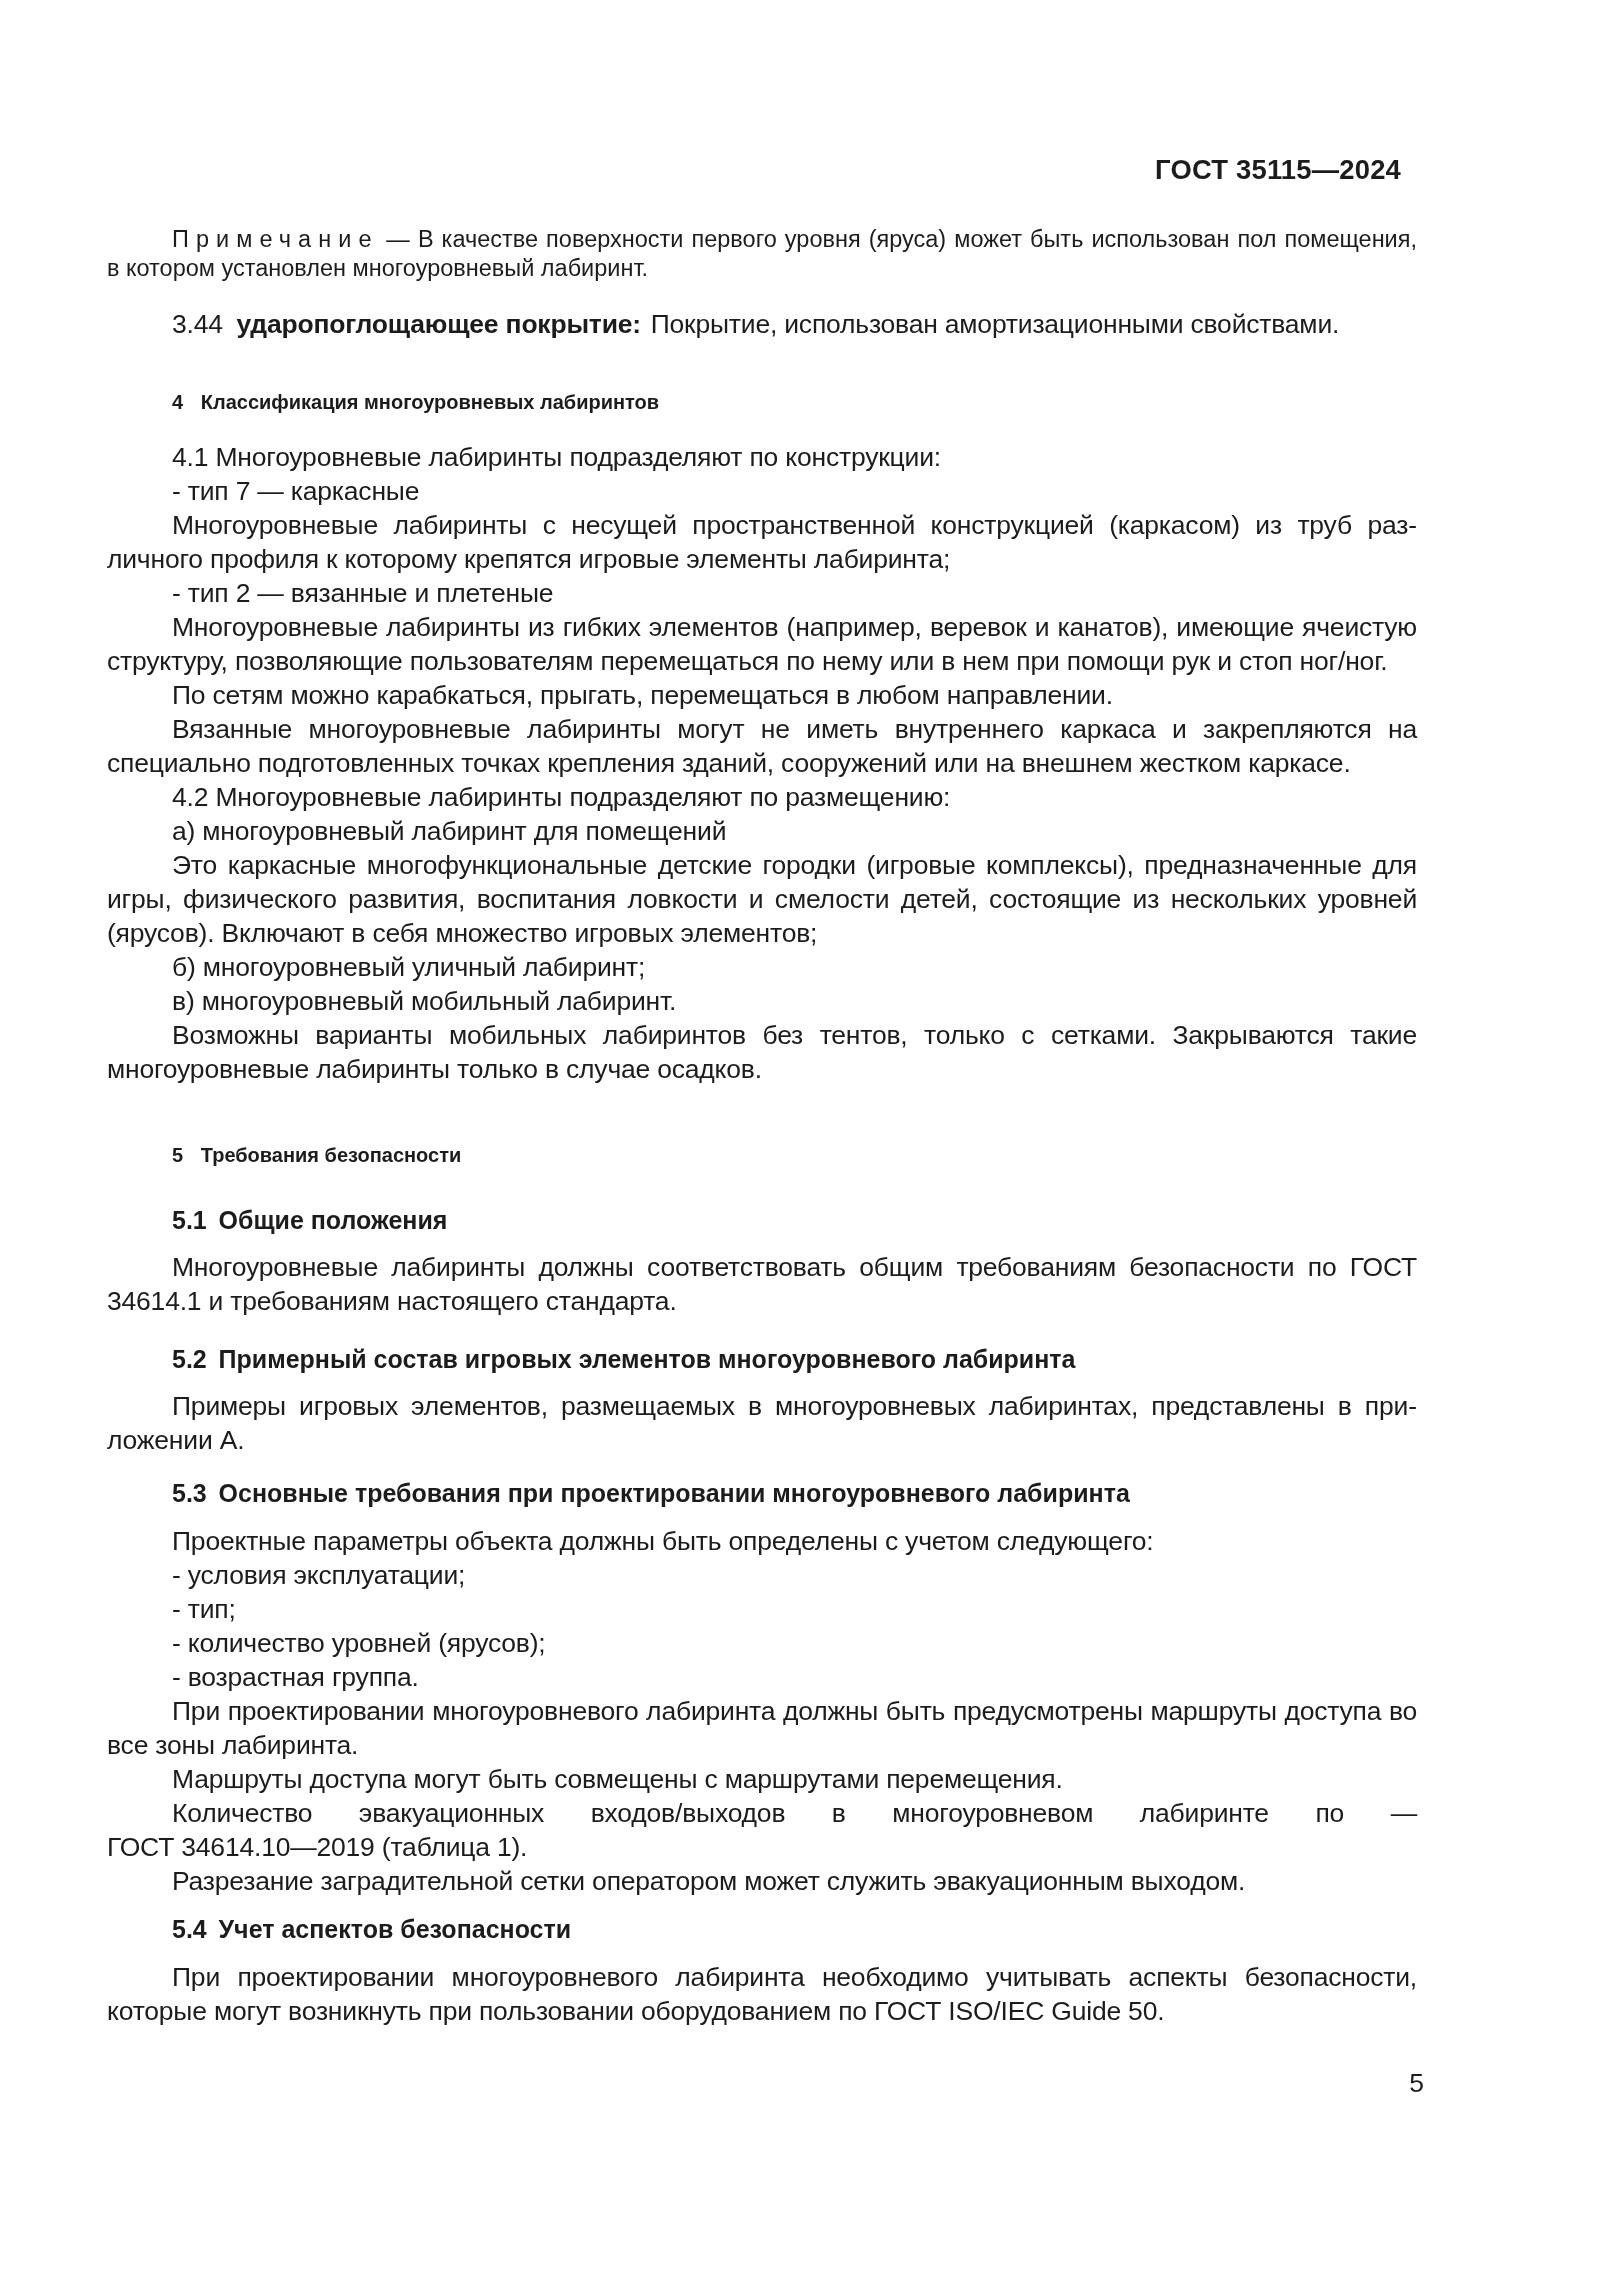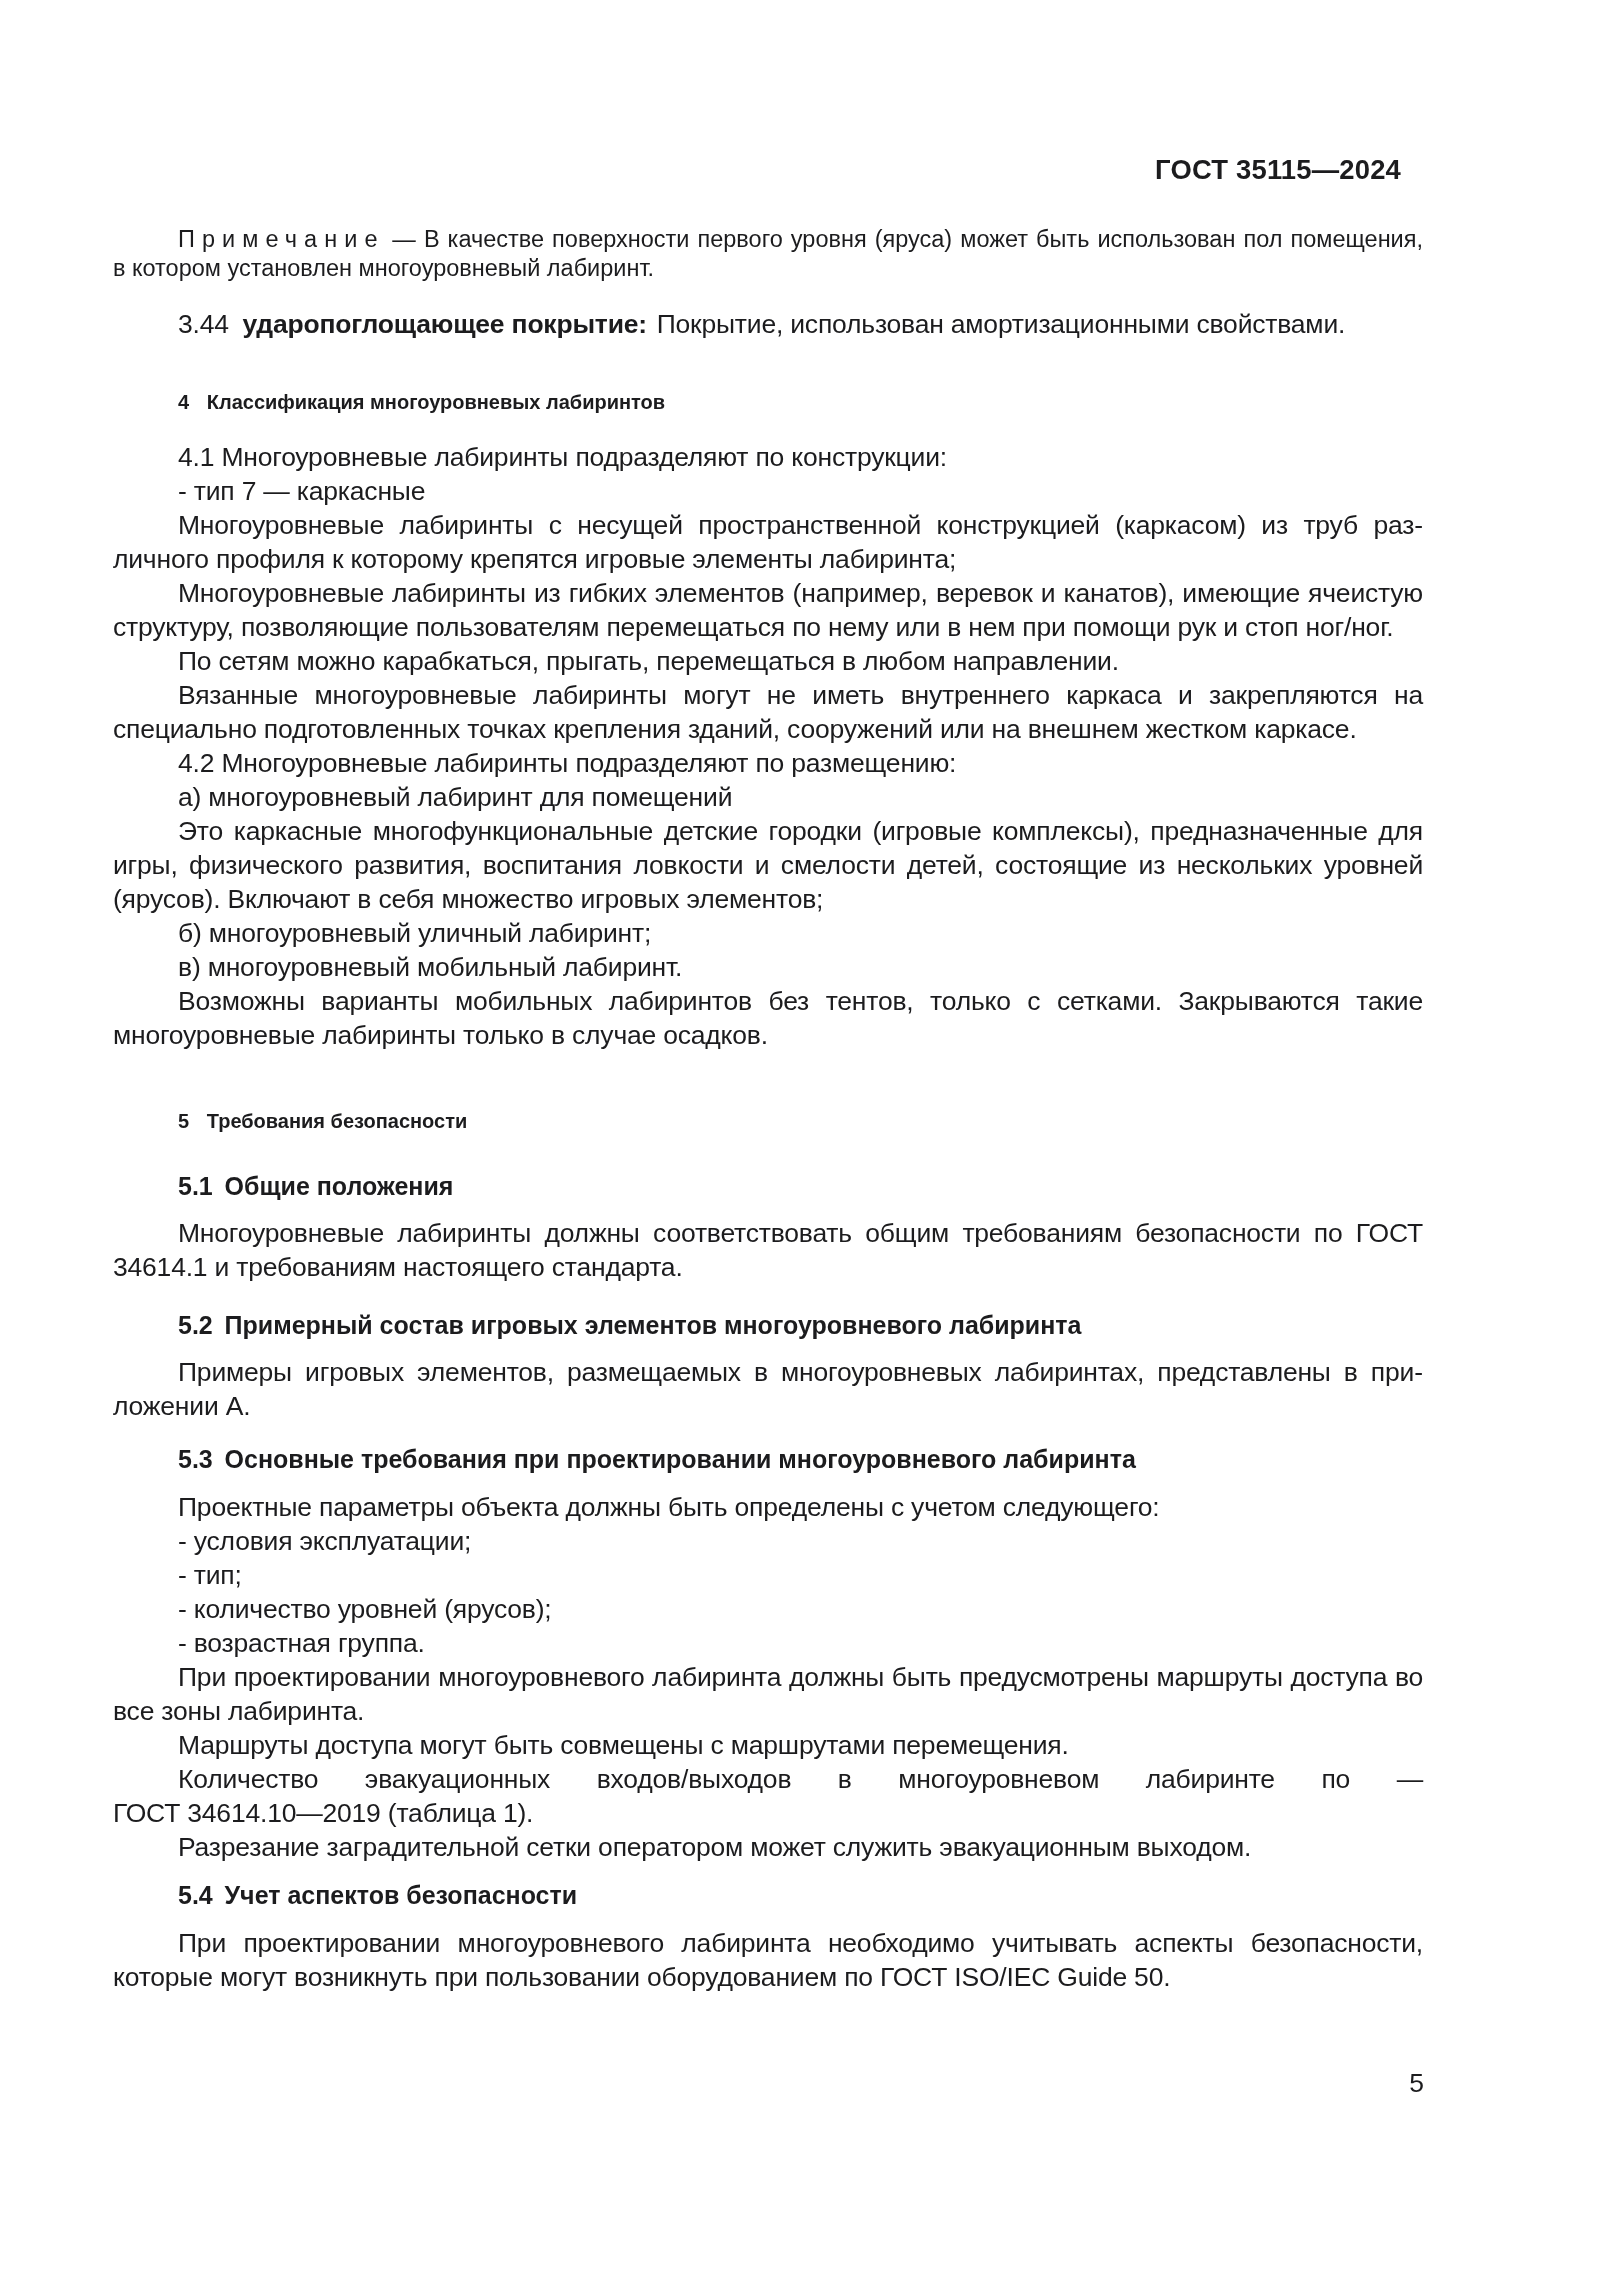--- a/index.html
+++ b/index.html
@@ -25,21 +25,21 @@
     letter-spacing: 0.2px;
   }
   .page-number {
     position: absolute;
     top: 2068px;
     right: 197px;
     font-size: 26.5px;
   }
   .column {
     position: absolute;
-    left: 113px;
+    left: 107px;
     top: 225px;
     width: 1310px;
   }
   .note {
     margin: 0;
     font-size: 23.5px;
     line-height: 29px;
     text-align: justify;
     text-indent: 65px;
   }
@@ -99,20 +99,21 @@
 
     <p class="note"><span class="note-label">Примечание</span><span>— В качестве поверхности первого уровня (яруса) может быть использован пол помеще­ния, в котором установлен многоуровневый лабиринт.</span></p>
 
     <p class="body-p p-term"><span class="term-number">3.44</span><span class="term-name">ударопоглощающее покрытие:</span><span>Покрытие, использован амортизационными свойствами.</span></p>
 
     <h2 class="h1 h1-4"><span class="h-num">4</span><span>Классификация многоуровневых лабиринтов</span></h2>
 
     <p class="body-p mt-first">4.1 Многоуровневые лабиринты подразделяют по конструкции:</p>
     <p class="body-p">- тип 7 — каркасные</p>
     <p class="body-p">Многоуровневые лабиринты с несущей пространственной конструкцией (каркасом) из труб раз­личного профиля к которому крепятся игровые элементы лабиринта;</p>
+    <p class="body-p">- тип 2 — вязанные и плетеные</p>
     <p class="body-p">Многоуровневые лабиринты из гибких элементов (например, веревок и канатов), имеющие ячеи­стую структуру, позволяющие пользователям перемещаться по нему или в нем при помощи рук и стоп ног/ног.</p>
     <p class="body-p">По сетям можно карабкаться, прыгать, перемещаться в любом направлении.</p>
     <p class="body-p">Вязанные многоуровневые лабиринты могут не иметь внутреннего каркаса и закрепляются на специально подготовленных точках крепления зданий, сооружений или на внешнем жестком каркасе.</p>
     <p class="body-p">4.2 Многоуровневые лабиринты подразделяют по размещению:</p>
     <p class="body-p">а) многоуровневый лабиринт для помещений</p>
     <p class="body-p">Это каркасные многофункциональные детские городки (игровые комплексы), предназначенные для игры, физического развития, воспитания ловкости и смелости детей, состоящие из нескольких уровней (ярусов). Включают в себя множество игровых элементов;</p>
     <p class="body-p">б) многоуровневый уличный лабиринт;</p>
     <p class="body-p">в) многоуровневый мобильный лабиринт.</p>
     <p class="body-p">Возможны варианты мобильных лабиринтов без тентов, только с сетками. Закрываются такие многоуровневые лабиринты только в случае осадков.</p>
 

